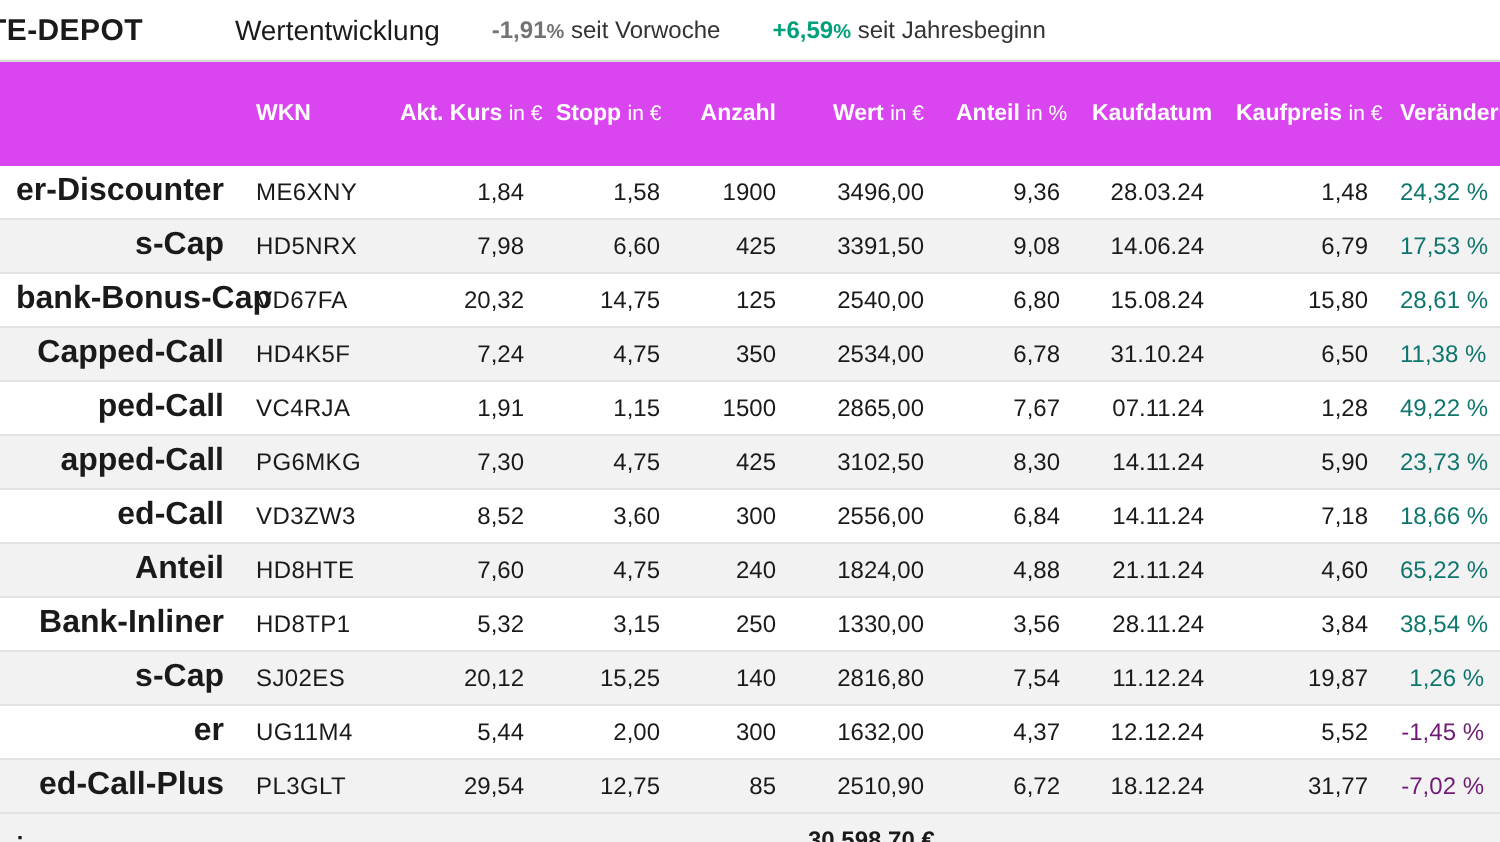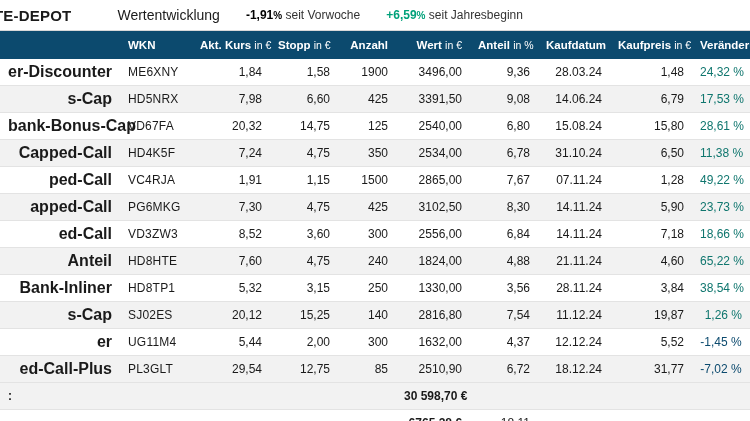--- a/index.html
+++ b/index.html
@@ -22,43 +22,43 @@
     font-weight:bold;font-size:15px;letter-spacing:.2px;
     white-space:nowrap;margin-left:-6px;
   }
   .wertentwicklung{
     font-weight:normal;font-size:14px;margin-left:46px;white-space:nowrap;
   }
   .perf{font-size:12px;white-space:nowrap;margin-left:26px;}
   .perf .val{font-weight:bold;}
   .perf .pct{font-weight:bold;font-size:10px;}
   .perf .lbl{color:#333;}
-  .neg .val,.neg .pct{color:#000000;margin-top:41px;}
+  .neg .val,.neg .pct{color:#737373;margin-top:41px;}
   .pos .val,.pos .pct{color:#00a17a;}
 
   
   table{border-collapse:collapse;width:750px;table-layout:fixed;}
   thead th{
-    background:#0c4a6e;color:#ffffff;font-size:11.5px;font-weight:bold;
-    height:28px;padding:0 8px;text-align:right;white-space:nowrap;margin-left:16px;
+    background:#d946ef;color:#ffffff;font-size:11.5px;font-weight:bold;
+    height:28px;padding:12px 8px;text-align:right;white-space:nowrap;margin-left:16px;
   }
   thead th.left{text-align:left;}
   thead th .unit{font-weight:normal;font-size:10.5px;}
   tbody td{
     font-size:12px;height:26px;padding:0 8px;text-align:right;
     border-bottom:1px solid #e3e3e3;white-space:nowrap;
     background:#ffffff;
   }
   tbody tr.alt td{background:#f2f2f2;}
   td.left{text-align:left;}
   td.name{font-weight:bold;font-size:16px;text-align:right;}
   td.wkn{text-align:left;letter-spacing:.2px;}
   td.chg{font-weight:normal;}
   .green{color:#0f766e;}
-  .red{color:#0c4a6e;text-align:center;}
+  .red{color:#701a75;}
 
   
   col.c-name{width:120px;}
   col.c-wkn{width:72px;}
   col.c-kurs{width:78px;}
   col.c-stopp{width:68px;}
   col.c-anzahl{width:58px;}
   col.c-wert{width:74px;}
   col.c-anteil{width:68px;}
   col.c-kaufdat{width:72px;}

